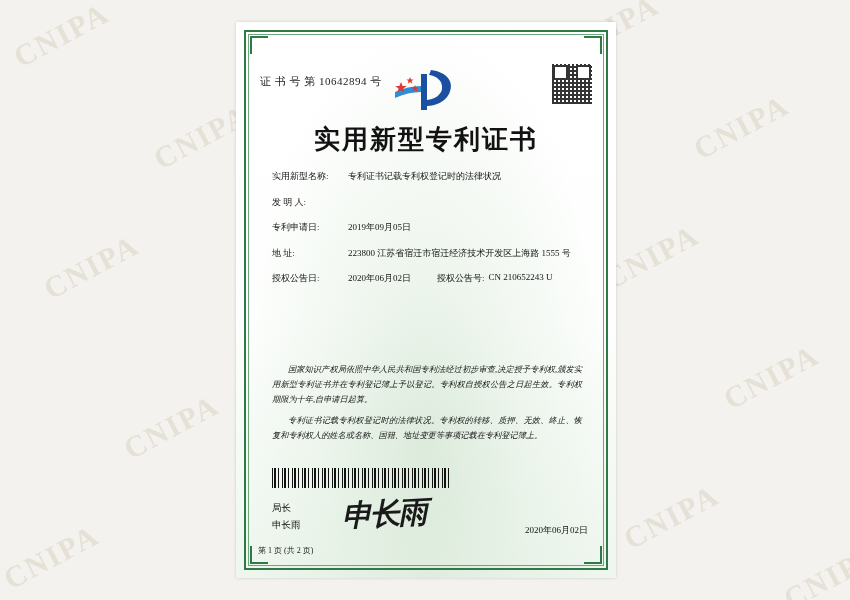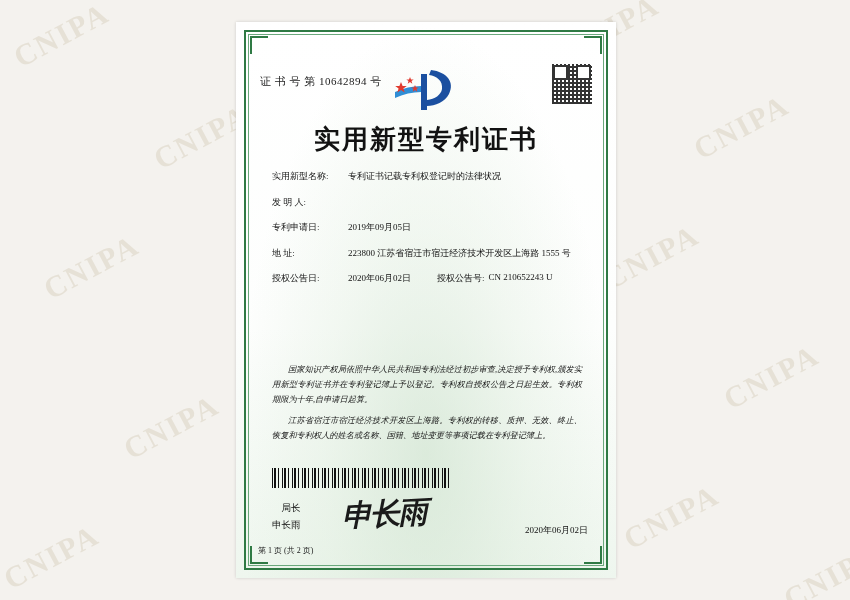--- a/index.html
+++ b/index.html
@@ -190,21 +190,20 @@
   }
 
   .sign-block {
     position: absolute;
     left: 14px;
     top: 456px;
     font-family: "Liberation Serif", "DejaVu Serif", serif;
     font-size: 9.5px;
     color: #121212;
     line-height: 17px;
-    text-align: right;
   }
   .signature {
     position: absolute;
     left: 84px;
     top: 450px;
     font-family: "Liberation Serif", "DejaVu Serif", serif;
     font-size: 30px;
     color: #1a1a1a;
     font-weight: bold;
     font-style: italic;
@@ -295,21 +294,21 @@
       <div class="field-row two">
         <div class="field-label">授权公告日:</div>
         <div class="field-value">2020年06月02日</div>
         <div class="field-label" style="width:auto;flex:0 0 auto;margin-right:4px;">授权公告号:</div>
         <div class="field-value">CN 210652243 U</div>
       </div>
     </div>
 
     <div class="paras">
       <p>国家知识产权局依照中华人民共和国专利法经过初步审查,决定授予专利权,颁发实用新型专利证书并在专利登记簿上予以登记。专利权自授权公告之日起生效。专利权期限为十年,自申请日起算。</p>
-      <p>江苏省宿迁市宿迁经济技术开发区上海路。专利权的转移、质押、无效、终止、恢复和专利权人的姓名或名称、国籍、地址变更等事项记载在专利登记簿上。</p>
+      <p>专利证书记载专利权登记时的法律状况。专利权的转移、质押、无效、终止、恢复和专利权人的姓名或名称、国籍、地址变更等事项记载在专利登记簿上。</p>
     </div>
 
     <div class="barcode"></div>
 
     <div class="sign-block">
       <div>局长</div>
       <div>申长雨</div>
     </div>
     <div class="signature">申长雨</div>
 

